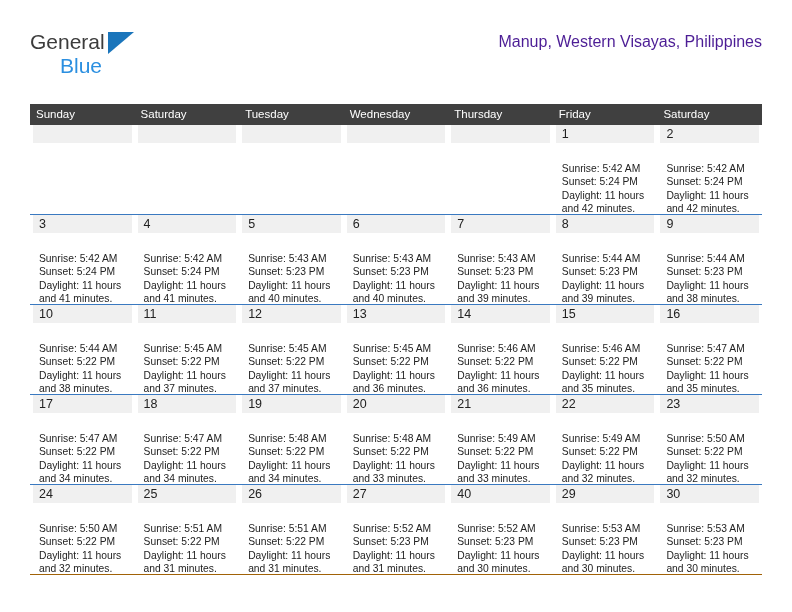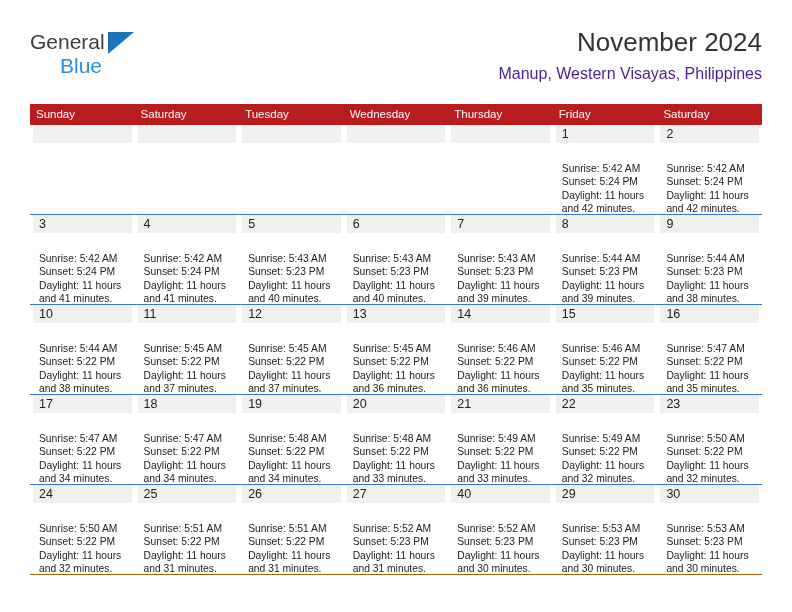--- a/index.html
+++ b/index.html
@@ -87,21 +87,21 @@
   
   .cal {
     position: absolute;
     left: 30px;
     top: 104px;
     width: 732px;
     border-collapse: collapse;
     table-layout: fixed;
   }
   .cal th {
-    background: #b91c1c;
+    background: #404040;
     color: #ffffff;
     font-size: 11.5px;
     font-weight: normal;
     text-align: left;
     padding: 4px 0 5px 6px;
     height: 12px;
     border: none;
   }
   .cal td {
     vertical-align: top;
@@ -149,21 +149,20 @@
 
   <div class="top">
 
     <div class="logo">
       <span class="logo-general">General</span>
       <span class="logo-tri"></span>
       <span class="logo-blue">Blue</span>
     </div>
 
     <div class="title-block">
-      <div class="cal-title">November 2024</div>
       <div class="cal-sub">Manup, Western Visayas, Philippines</div>
     </div>
 
   </div>
 
   <table class="cal">
     <thead>
       <tr>
         <th>Sunday</th>
         <th>Saturday</th>

